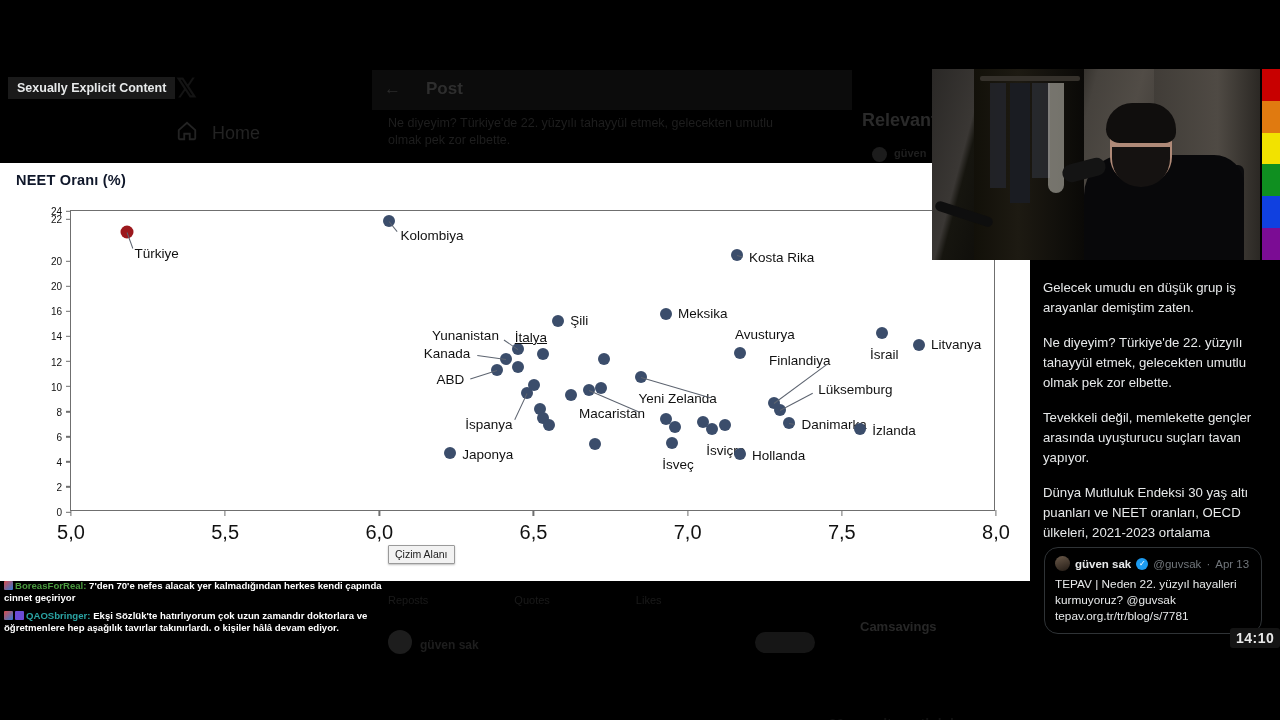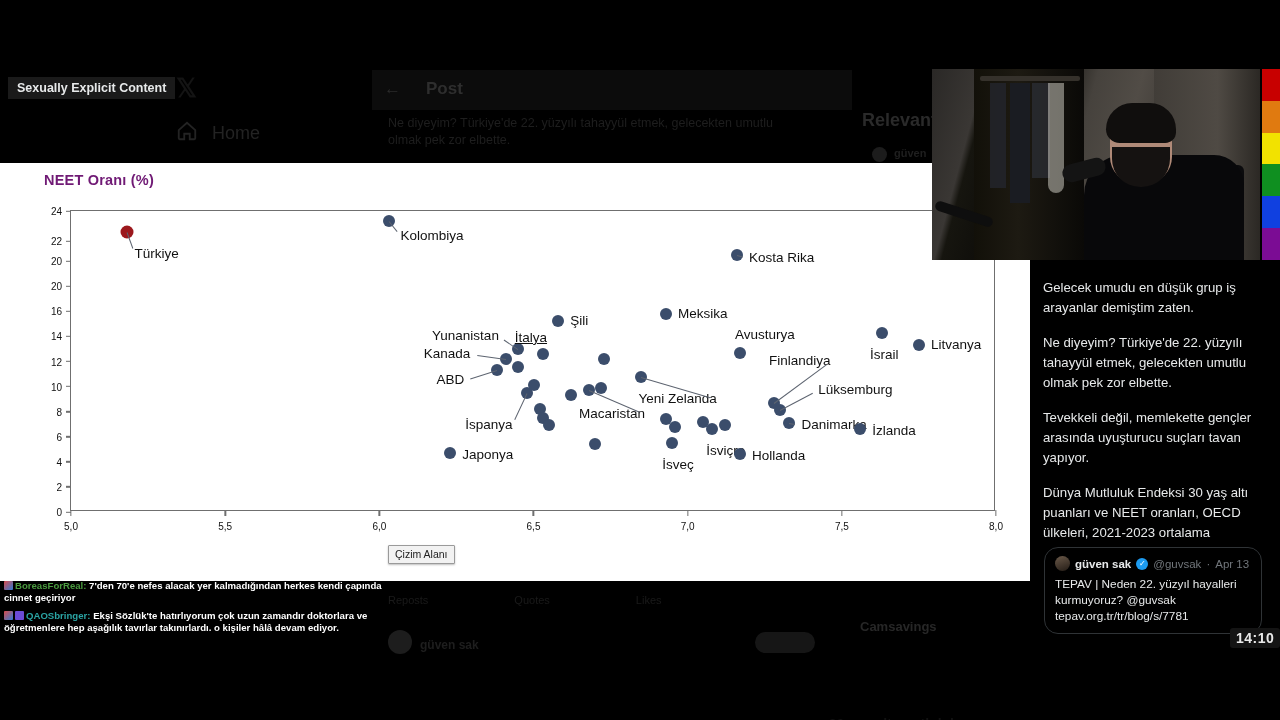--- a/index.html
+++ b/index.html
@@ -40,30 +40,30 @@
               font-weight:bold; }
   .bg-reply-btn { position:absolute; left:755px; top:632px; width:60px; height:21px;
                   border-radius:11px; background:#161616; }
   .bg-camsav { position:absolute; left:860px; top:619px; color:#272727; font-size:13px;
                font-weight:bold; }
 
   
   #chart { position:absolute; left:0px; top:163px; width:1030px; height:418px;
            background:#ffffff; }
   .chart-title { position:absolute; left:16px; top:9px; font-size:14.5px;
-                 font-weight:bold; color:#701a75; letter-spacing:.2px;margin-left:28px; }
+                 font-weight:bold; color:#0f172a; letter-spacing:.2px; }
   .plot { position:absolute; left:70px; top:47px; width:925px; height:301px;
           border-left:1.5px solid #6f6f6f; border-bottom:1.5px solid #6f6f6f;
           border-top:1.5px solid #6f6f6f; border-right:1.5px solid #6f6f6f; }
   .ytick { position:absolute; right:100%; transform:translateY(-50%);
            padding-right:9px; font-size:10px; color:#111; white-space:nowrap; }
   .ytick::after { content:""; position:absolute; right:0px; top:50%;
                   width:5px; height:1.4px; background:#6f6f6f; transform:translateY(-50%);}
   .xtick { position:absolute; top:100%; transform:translateX(-50%);
-           padding-top:11px; font-size:10px; color:#111; white-space:nowrap;text-align:right; }
+           padding-top:11px; font-size:20px; color:#111; white-space:nowrap;text-align:right; }
   .xtick::before { content:""; position:absolute; left:50%; top:0px;
                    width:1.4px; height:6px; background:#6f6f6f; transform:translateX(-50%);}
   .dot { position:absolute; width:12px; height:12px; border-radius:50%;
          background:#3b4d6b; transform:translate(-50%,-50%); }
   .dot.hl { background:#9c181d; width:13px; height:13px; }
   .lbl { position:absolute; font-size:13.5px; color:#111; white-space:nowrap;
          line-height:14px; }
   .lead { position:absolute; background:#5d6470; transform-origin:0 50%; height:1.1px; }
   .tooltip { position:absolute; left:388px; top:382px; padding:2px 6px 3px;
              background:#f2f2f2; border:1px solid #9a9a9a; font-size:10.5px;
@@ -195,21 +195,21 @@
         <div class="ytick" style="top: 275.917px;">2</div>
         <div class="ytick" style="top: 250.833px;">4</div>
         <div class="ytick" style="top: 225.75px;">6</div>
         <div class="ytick" style="top: 200.667px;">8</div>
         <div class="ytick" style="top: 175.583px;">10</div>
         <div class="ytick" style="top: 150.5px;">12</div>
         <div class="ytick" style="top: 125.417px;">14</div>
         <div class="ytick" style="top: 100.333px;">16</div>
         <div class="ytick" style="top: 75.25px;">20</div>
         <div class="ytick" style="top: 50.1667px;">20</div>
-        <div class="ytick" style="top: 30px;">22</div>
+        <div class="ytick" style="top: 8px;">22</div>
         <div class="ytick" style="top: 0px;">24</div>
         <div class="xtick" style="left: 0px;">5,0</div>
         <div class="xtick" style="left: 154.167px;">5,5</div>
         <div class="xtick" style="left: 308.333px;">6,0</div>
         <div class="xtick" style="left: 462.5px;">6,5</div>
         <div class="xtick" style="left: 616.667px;">7,0</div>
         <div class="xtick" style="left: 770.833px;">7,5</div>
         <div class="xtick" style="left: 925px;">8,0</div>
         <div class="dot hl" title="Türkiye" style="left: 55.5px; top: 21.3208px;"></div>
         <div class="lbl" style="left: 63.5px; top: 36.3208px;">Türkiye</div>

